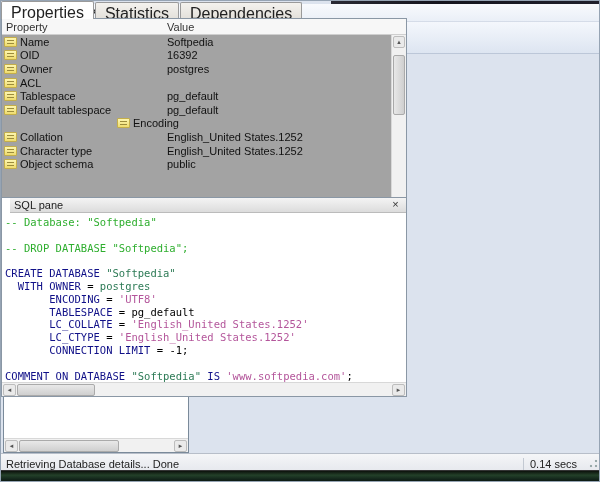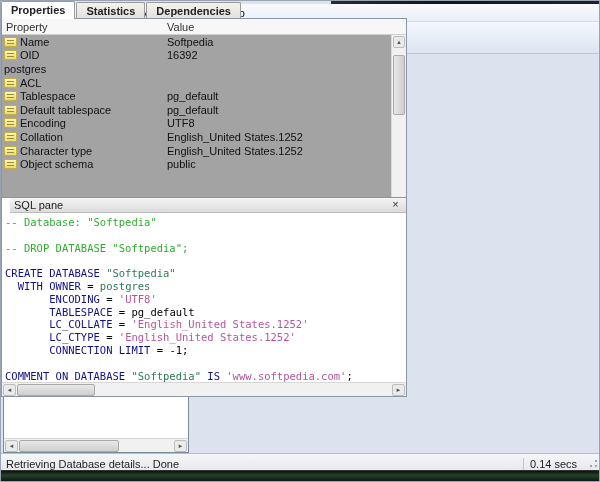--- a/index.html
+++ b/index.html
@@ -41,21 +41,21 @@
   .hscroll{height:14px;flex:none;position:relative;background:#f1f1f1;border-top:1px solid #d8d8d8;}
   .sb-btn{position:absolute;top:1px;width:13px;height:12px;background:#eaeaea;border:1px solid #bdbdbd;border-radius:2px;font-size:6px;color:#555;display:flex;align-items:center;justify-content:center;}
   .sb-left{left:1px;} .sb-right{right:1px;}
   .sb-thumb{position:absolute;top:1px;height:12px;background:linear-gradient(#e8e8e8,#cfcfcf);border:1px solid #aaa;border-radius:2px;}
   .vscroll{position:absolute;top:0;right:0;width:15px;bottom:13px;background:#f1f1f1;border-left:1px solid #d8d8d8;}
   .sb-up,.sb-down{position:absolute;left:1px;width:12px;height:12px;background:#eaeaea;border:1px solid #bdbdbd;border-radius:2px;font-size:6px;color:#555;display:flex;align-items:center;justify-content:center;}
   .sb-up{top:1px;} .sb-down{bottom:1px;}
   .sb-vthumb{position:absolute;left:1px;width:12px;background:linear-gradient(90deg,#e8e8e8,#cfcfcf);border:1px solid #aaa;border-radius:2px;}
   
   .tabs{position:absolute;left:0;top:0;height:18px;display:flex;align-items:flex-end;}
-  .tab{height:17px;padding:2px 9px 0;margin-right:1px;border:1px solid #9a9a9a;border-bottom:none;border-radius:2px 2px 0 0;background:linear-gradient(#f4f2ee,#e3e0da);font-size:11px;color:#222;font-weight:bold;}
+  .tab{height:17px;padding:2px 9px 0;margin-right:1px;border:1px solid #9a9a9a;border-bottom:none;border-radius:2px 2px 0 0;background:linear-gradient(#f4f2ee,#e3e0da);font-size:16px;color:#222;}
   .tab.active{background:#fff;height:18px;position:relative;z-index:2;}
   #props-panel{position:absolute;left:0;top:17px;width:406px;height:206px;background:#a3a3a3;border:1px solid #8a97a5;display:flex;flex-direction:column;}
   .grid-head{height:16px;flex:none;display:flex;align-items:center;background:#f7f7f7;border-bottom:1px solid #cfcfcf;color:#333;padding-right:15px;}
   .grid-body{flex:1;overflow:hidden;position:relative;padding-right:15px;}
   .pcol1{width:163px;padding-left:4px;flex:none;}
   .pcol2{flex:1;padding-left:2px;}
   .prow{display:flex;align-items:center;height:13.6px;white-space:nowrap;justify-content:center;}
   .prow .pcol1{display:flex;align-items:center;padding-left:2px;}
   .pic{width:13px;height:10px;flex:none;margin-right:3px;background:linear-gradient(#fdf6b0,#efdc6e);border:1px solid #c4ae4a;border-radius:1px;position:relative;}
   .pic::before{content:"";position:absolute;left:2px;right:2px;top:2px;height:1px;background:#9c8c3c;box-shadow:0 3px 0 #9c8c3c;}
@@ -422,20 +422,24 @@
             <span class="pcol2">Softpedia</span>
           </div>
           <div class="prow">
             <span class="pcol1">
               <span class="pic"></span>
               <span>OID</span>
             </span>
             <span class="pcol2">16392</span>
           </div>
           <div class="prow">
+            <span class="pcol1">
+              <span class="pic"></span>
+              <span>Owner</span>
+            </span>
             <span class="pcol2">postgres</span>
           </div>
           <div class="prow">
             <span class="pcol1">
               <span class="pic"></span>
               <span>ACL</span>
             </span>
             <span class="pcol2"></span>
           </div>
           <div class="prow">
@@ -450,21 +454,20 @@
               <span class="pic"></span>
               <span>Default tablespace</span>
             </span>
             <span class="pcol2">pg_default</span>
           </div>
           <div class="prow">
             <span class="pcol1">
               <span class="pic"></span>
               <span>Encoding</span>
             </span>
-            <span class="pcol2">UTF8</span>
           </div>
           <div class="prow">
             <span class="pcol1">
               <span class="pic"></span>
               <span>Collation</span>
             </span>
             <span class="pcol2">English_United States.1252</span>
           </div>
           <div class="prow">
             <span class="pcol1">

